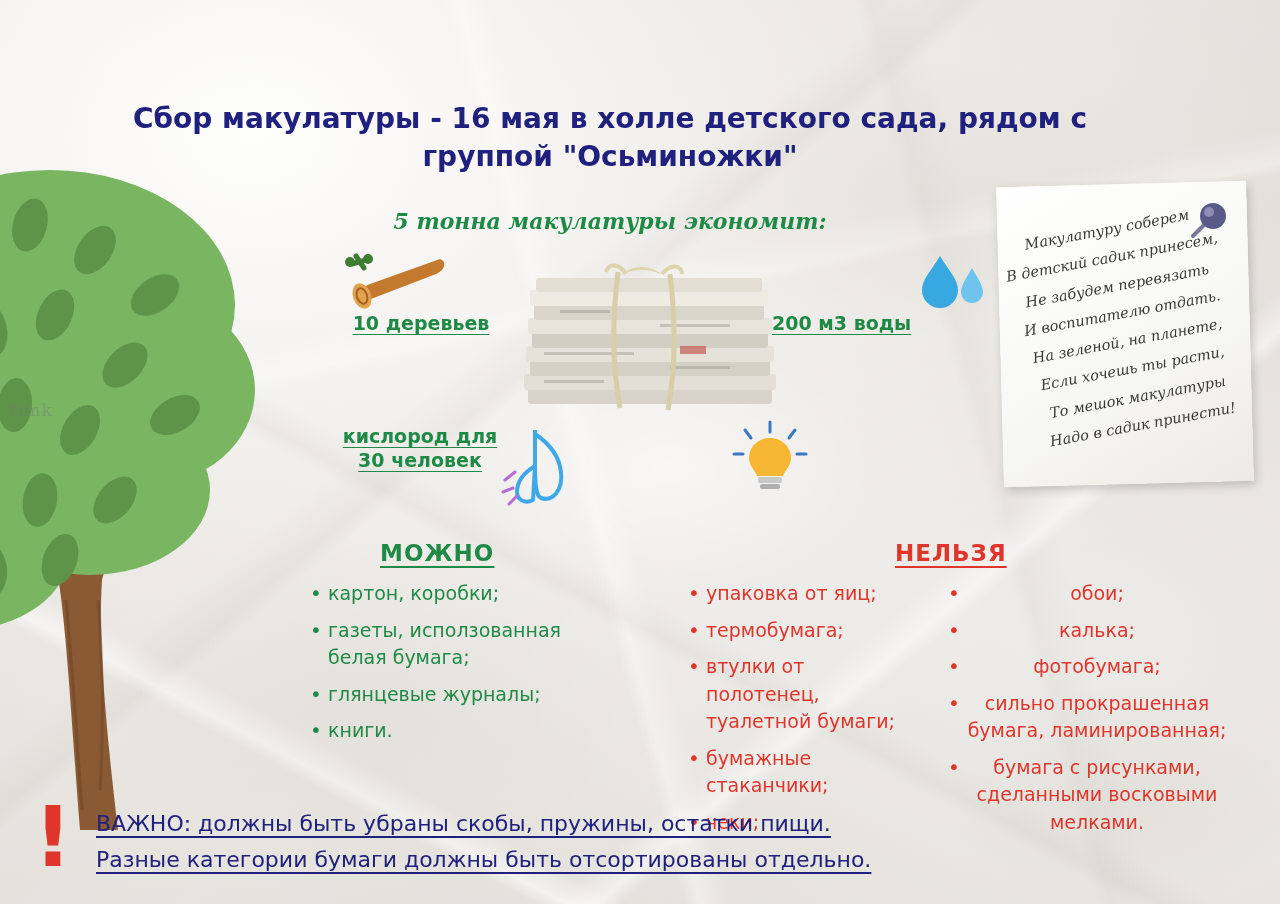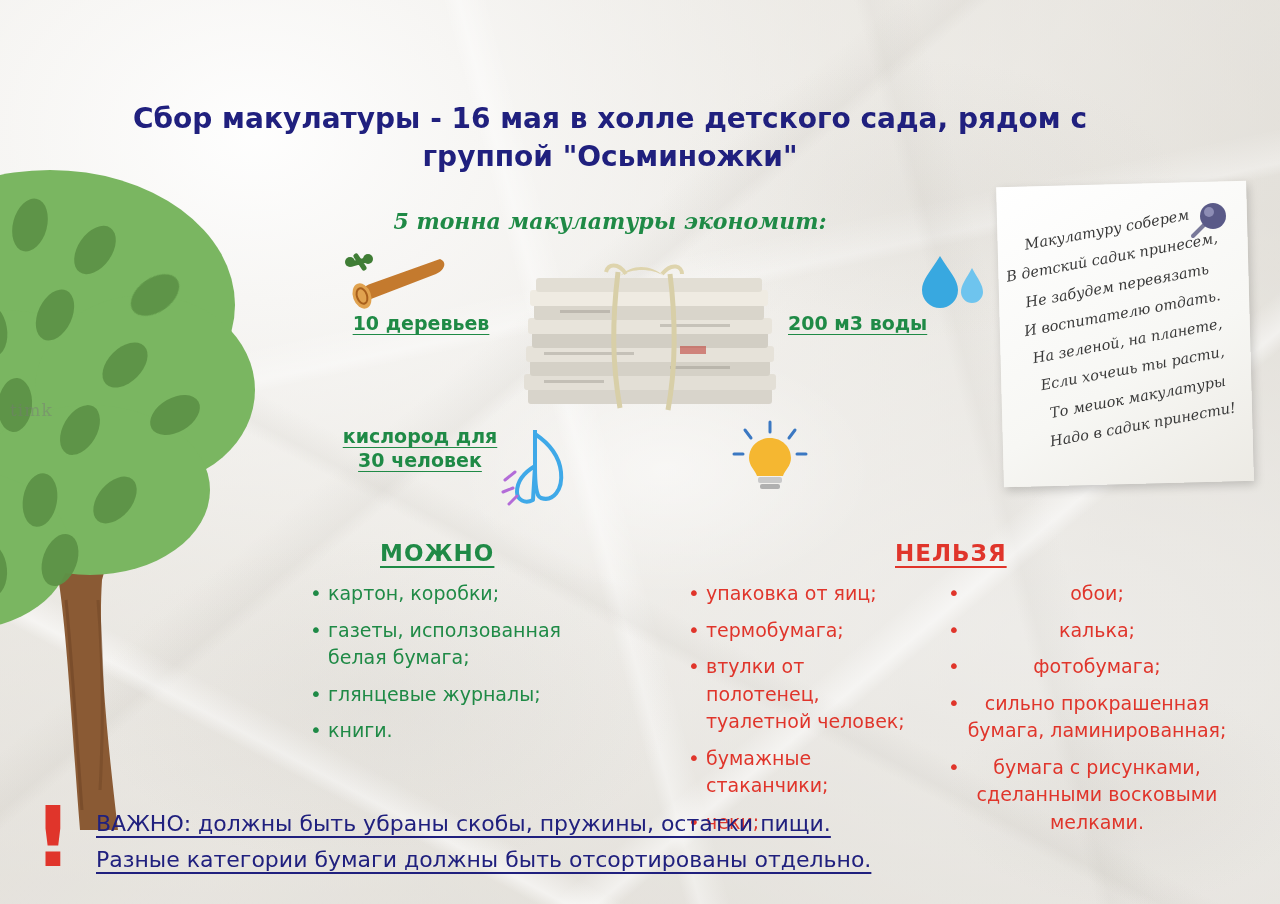--- a/index.html
+++ b/index.html
@@ -98,21 +98,21 @@
     position: absolute;
     font-family: "DejaVu Sans", sans-serif;
     font-weight: bold;
     font-size: 19px;
     color: #1f8a46;
     text-decoration: underline;
     text-underline-offset: 4px;
     line-height: 1.25;
   }
   #save-trees  { top: 312px; left: 336px; width: 170px; text-align:center;}
-  #save-water  { top: 312px; left: 788px; width: 190px; }
+  #save-water  { top: 312px; left: 772px; width: 190px; }
   #save-oxygen { top: 425px; left: 330px; width: 180px; text-align: center; }
   #save-elec   { top: 440px; left: 800px; width: 200px; }
 
   .icon-log { position: absolute; top: 250px; left: 340px; width: 110px; height: 62px; }
   .icon-drop { position: absolute; top: 252px; left: 920px; width: 70px; height: 62px; }
   .icon-lungs { position: absolute; top: 420px; left: 495px; width: 80px; height: 90px; }
   .icon-bulb { position: absolute; top: 418px; left: 730px; width: 80px; height: 80px; }
 
   
   .papers {
@@ -369,21 +369,21 @@
     <li>картон, коробки;</li>
     <li>газеты, исползованная   белая бумага;</li>
     <li>глянцевые журналы;</li>
     <li>книги.</li>
   </ul>
 
   <div class="col-head" id="head-cant">НЕЛЬЗЯ</div>
   <ul class="plist" id="list-cant-1">
     <li>упаковка от яиц;</li>
     <li>термобумага;</li>
-    <li>втулки от полотенец, туалетной человек;</li>
+    <li>втулки от полотенец, туалетной бумаги;</li>
     <li>бумажные стаканчики;</li>
     <li>чеки;</li>
   </ul>
   <ul class="plist" id="list-cant-2">
     <li>обои;</li>
     <li>калька;</li>
     <li>фотобумага;</li>
     <li>сильно прокрашенная бумага, ламинированная;</li>
     <li>бумага с рисунками, сделанными восковыми мелками.</li>
   </ul>

